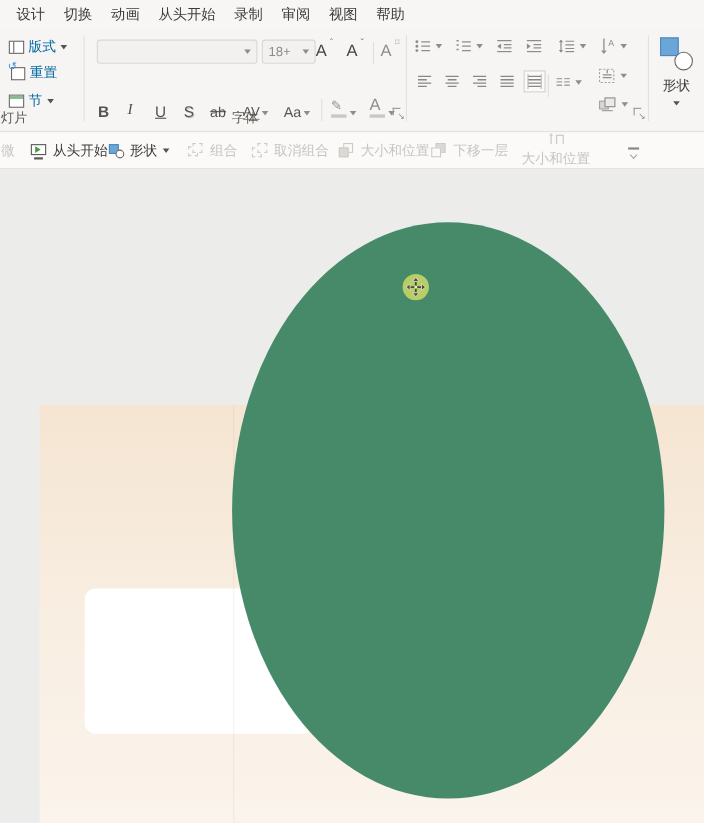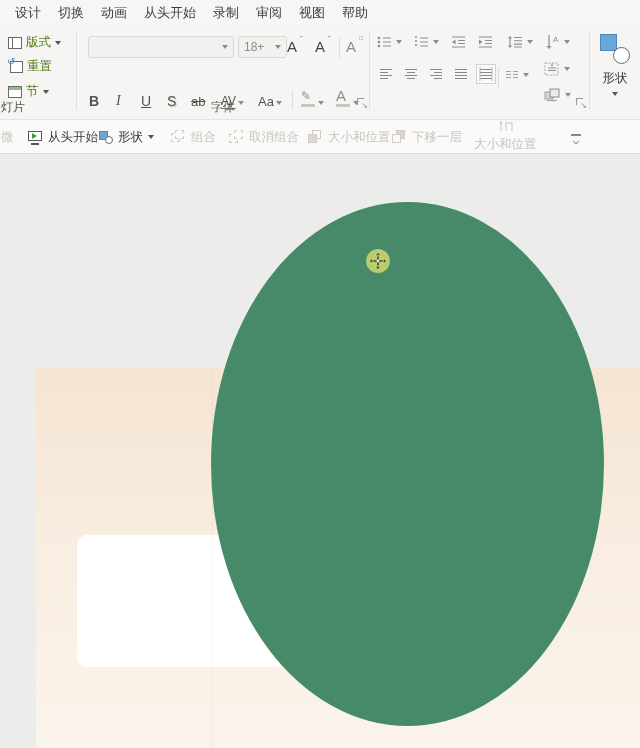--- a/index.html
+++ b/index.html
@@ -15,21 +15,21 @@
   
   .ribbon { position:absolute; left:0; top:26px; width:640px; height:94px; background:#f6f5f4;
             border-bottom:1px solid #e5e3e1; }
   .vsep { position:absolute; top:6px; width:1px; height:78px; background:#e3e1df; }
   .grp-label { position:absolute; bottom:3px; font-size:12px; color:#57554f; }
   .launcher { position:absolute; width:10px; height:10px; }
   .launcher::before { content:""; position:absolute; left:0; top:0; width:6px; height:6px;
                       border-left:1px solid #9a9894; border-top:1px solid #9a9894; }
   .launcher::after { content:"\2198"; position:absolute; right:-1px; bottom:-2px; font-size:8px; color:#8f8d8a; }
 
-  .rbtn { position:absolute; display:flex; align-items:center; gap:4px; font-size:12.5px; color:#4d7c0f; cursor:default; }
+  .rbtn { position:absolute; display:flex; align-items:center; gap:4px; font-size:12.5px; color:#0369a1; cursor:default; }
   .caret { width:0; height:0; border-left:3.5px solid transparent; border-right:3.5px solid transparent;
            border-top:4px solid #8f8d8a; display:inline-block; }
   .caret.dk { border-top-color:#55534f; }
 
   .ic-rect { width:14px; height:12px; border:1px solid #6b6965; background:#fff; position:relative; display:inline-block; }
   .ic-rect.layout::before { content:""; position:absolute; left:3px; top:0; bottom:0; width:1px; background:#6b6965; }
   .ic-rect.section::before { content:""; position:absolute; left:0; right:0; top:0; height:3px; background:#8cbb93; }
   .ic-reset { position:relative; width:15px; height:13px; display:inline-block; }
   .ic-reset::before { content:""; position:absolute; right:0; bottom:0; width:11px; height:10px; border:1px solid #6b6965; background:#fff; }
   .ic-reset::after { content:"\21BA"; position:absolute; left:-1px; top:-4px; font-size:10px; color:#3e8ddd; }

